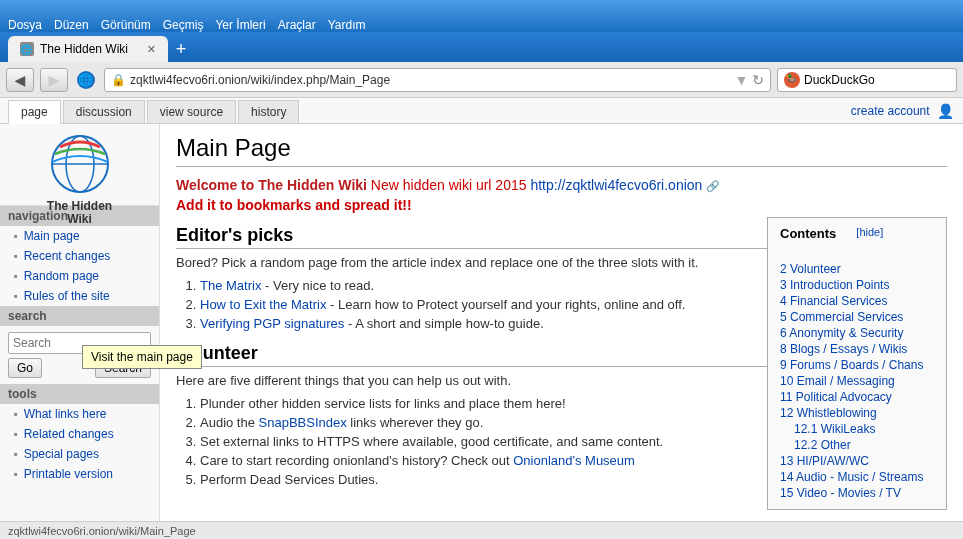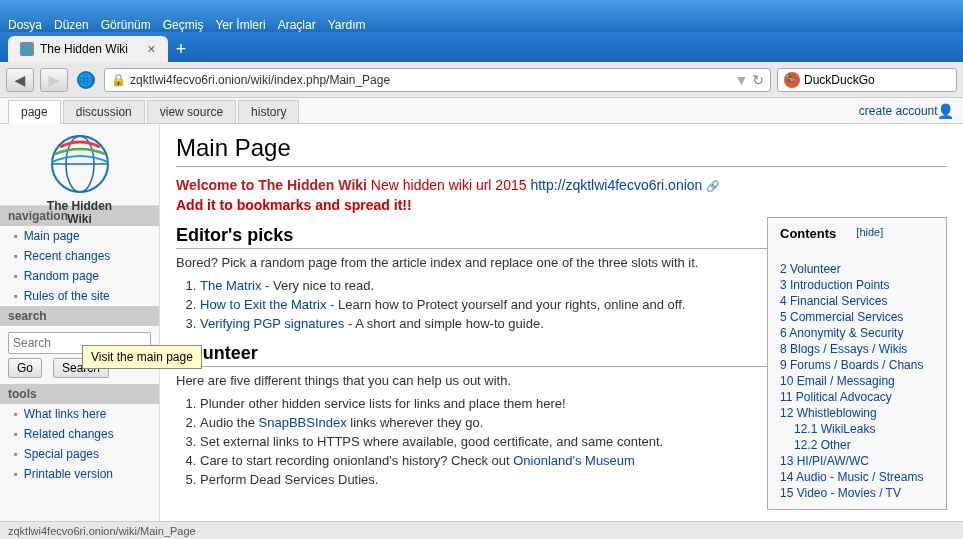--- a/index.html
+++ b/index.html
@@ -151,21 +151,21 @@
       background: white;
       border-bottom: 1px solid white;
       margin-bottom: -1px;
     }
     .wiki-account {
       font-size: 12px;
       color: #0645ad;
       padding-bottom: 4px;
       display: flex;
       align-items: center;
-      gap: 0;
+      gap: 8px;
     }
 
     .wiki-body {
       display: flex;
       height: 100%;
       overflow: hidden;
     }
 
     
     .wiki-sidebar {
@@ -213,20 +213,21 @@
       height: 22px;
       border: 1px solid #aaa;
       border-radius: 2px;
       padding: 0 4px;
       font-size: 12px;
       margin-bottom: 4px;
     }
     .sidebar-search-btns {
       display: flex;
       gap: 11px;
+      justify-content: space-between;
     }
     .sidebar-btn {
       background: linear-gradient(to bottom, #f8f8f8, #e0e0e0);
       border: 1px solid #aaa;
       border-radius: 2px;
       padding: 2px 8px;
       font-size: 12px;
       cursor: pointer;
     }
 

